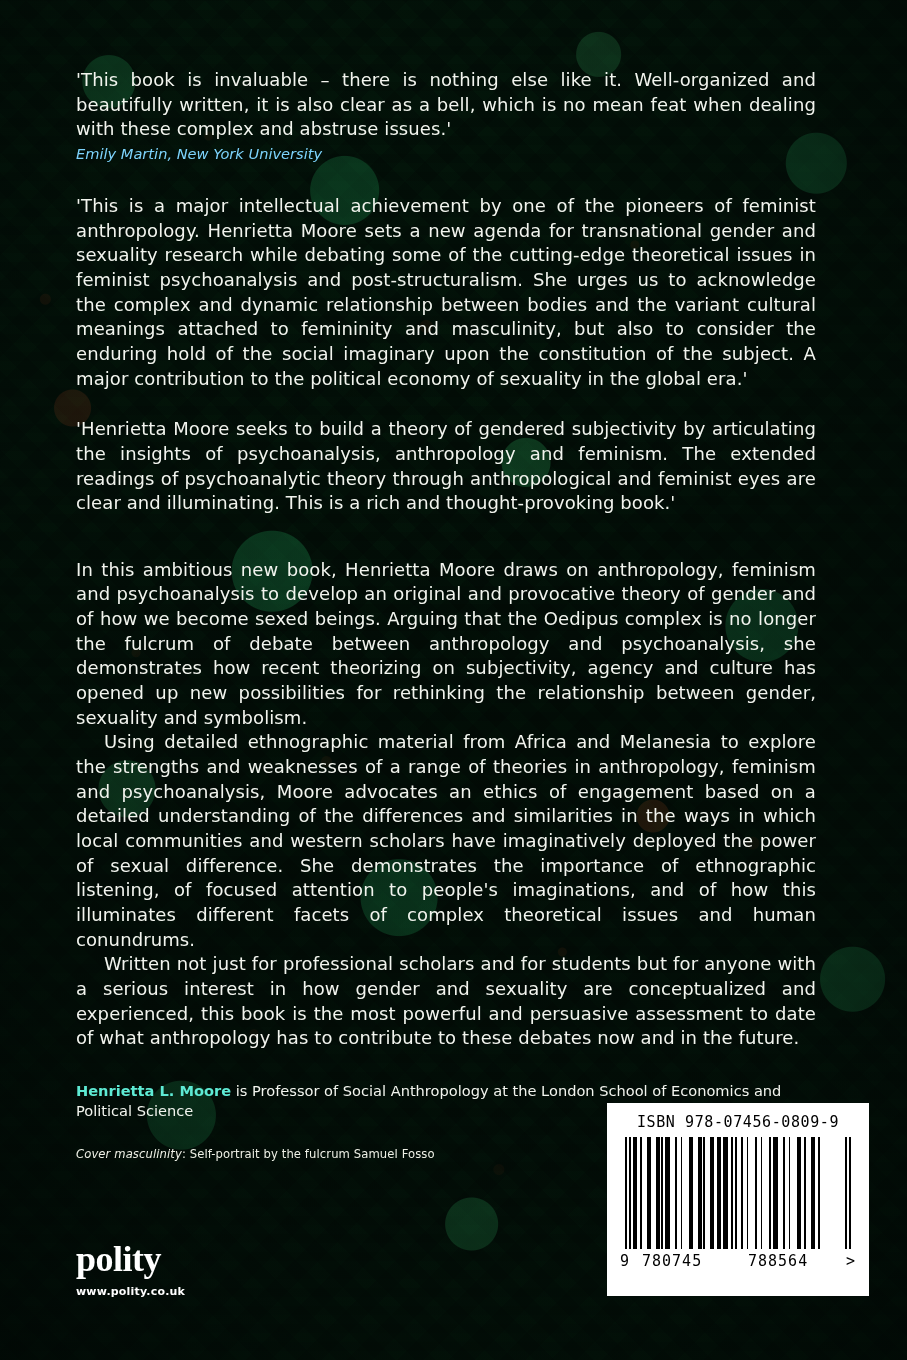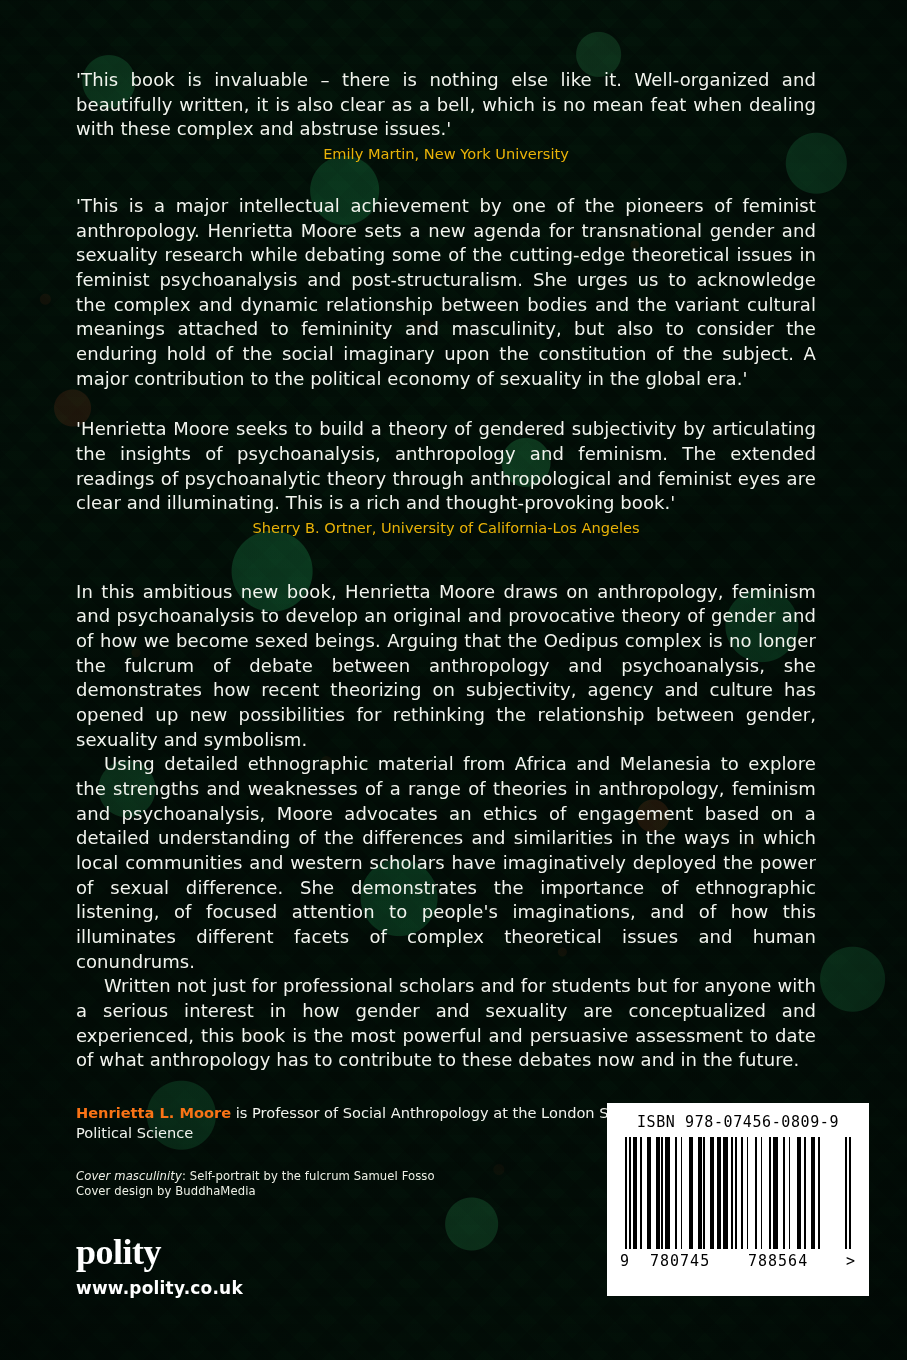--- a/index.html
+++ b/index.html
@@ -83,38 +83,39 @@
   p {
     margin: 0;
     font-size: 18px;
     line-height: 1.37;
     text-align: justify;
     text-justify: inter-word;
     letter-spacing: 0.1px;
   }
   .blurb { margin-bottom: 0; }
   .attrib {
-    text-align: center;
+    text-align: left;
+    font-style: italic;
     font-size: 14.6px;
     line-height: 1.37;
-    color: #eab308;
+    color: #7dd3fc;
     margin-top: 2px;
   }
   .gap-lg { height: 30px; }
   .gap-md { height: 26px; }
   .gap-xl { height: 42px; }
   .indent { text-indent: 28px; }
 
   .author-line {
     font-size: 14.6px;
     line-height: 1.37;
     text-align: left;
   }
   .author-name {
-    color: #f97316;
+    color: #5eead4;
     font-weight: bold;
   }
 
   .credits {
     margin-top: 26px;
     font-size: 11.6px;
     line-height: 1.32;
     color: #eef0e6;
     text-align: left;
     letter-spacing: 0.1px;
@@ -130,21 +131,21 @@
   .logo-word {
     font-family: Liberation Serif, serif;
     font-weight: bold;
     font-size: 36px;
     letter-spacing: -0.5px;
     color: #ffffff;
     line-height: 1;
   }
   .logo-url {
     margin-top: 8px;
-    font-size: 17px;
+    font-size: 11px;
     font-weight: bold;
     color: #ffffff;
     letter-spacing: 0.2px;
   }
 
   
   .barcode-box {
     position: absolute;
     right: 38px;
     bottom: 64px;
@@ -180,21 +181,21 @@
     width: 236px;
     margin-top: 3px;
     position: relative;
     height: 18px;
     font-family: "DejaVu Sans Mono", monospace;
     font-size: 15px;
     color: #000;
     letter-spacing: 1px;
   }
   .digits .d-left { position: absolute; left: 0; top: 0; }
-  .digits .d-mid { position: absolute; left: 30px; top: 0; }
+  .digits .d-mid { position: absolute; left: 22px; top: 0; }
   .digits .d-right { position: absolute; left: 128px; top: 0; }
   .digits .d-end { position: absolute; right: 0; top: 0; }
 </style>
 </head>
 <body>
 
 <div class="cover">
   <div class="bg"></div>
   <div class="bg-specks"></div>
   <div class="bg-darken"></div>
@@ -204,37 +205,35 @@
     <p class="blurb">'This book is invaluable – there is nothing else like it. Well-organized and beautifully written, it is also clear as a bell, which is no mean feat when dealing with these complex and abstruse issues.'</p>
     <div class="attrib">Emily Martin, New York University</div>
 
     <div class="gap-lg"></div>
 
     <p class="blurb">'This is a major intellectual achievement by one of the pioneers of feminist anthropology. Henrietta Moore sets a new agenda for transnational gender and sexuality research while debating some of the cutting-edge theoretical issues in feminist psychoanalysis and post-structuralism. She urges us to acknowledge the complex and dynamic relationship between bodies and the variant cultural meanings attached to femininity and masculinity, but also to consider the enduring hold of the social imaginary upon the constitution of the subject. A major contribution to the political economy of sexuality in the global era.'</p>
 
     <div class="gap-md"></div>
 
     <p class="blurb">'Henrietta Moore seeks to build a theory of gendered subjectivity by articulating the insights of psychoanalysis, anthropology and feminism. The extended readings of psychoanalytic theory through anthropological and feminist eyes are clear and illuminating. This is a rich and thought-provoking book.'</p>
-    <div class="attrib">Sherry B. Ortner, University of California-Los Angeles</div>
 
     <div class="gap-xl"></div>
 
     <p>In this ambitious new book, Henrietta Moore draws on anthropology, feminism and psychoanalysis to develop an original and provocative theory of gender and of how we become sexed beings. Arguing that the Oedipus complex is no longer the fulcrum of debate between anthropology and psychoanalysis, she demonstrates how recent theorizing on subjectivity, agency and culture has opened up new possibilities for rethinking the relationship between gender, sexuality and symbolism.</p>
     <p class="indent">Using detailed ethnographic material from Africa and Melanesia to explore the strengths and weaknesses of a range of theories in anthropology, feminism and psychoanalysis, Moore advocates an ethics of engagement based on a detailed understanding of the differences and similarities in the ways in which local communities and western scholars have imaginatively deployed the power of sexual difference. She demonstrates the importance of ethnographic listening, of focused attention to people's imaginations, and of how this illuminates different facets of complex theoretical issues and human conundrums.</p>
     <p class="indent">Written not just for professional scholars and for students but for anyone with a serious interest in how gender and sexuality are conceptualized and experienced, this book is the most powerful and persuasive assessment to date of what anthropology has to contribute to these debates now and in the future.</p>
 
     <div class="gap-lg"></div>
 
     <div class="author-line">
       <span class="author-name">Henrietta L. Moore</span><span> is Professor of Social Anthropology at the London School of Economics and Political Science</span>
     </div>
 
     <div class="credits">
       <div><em>Cover masculinity</em><span>: Self-portrait by the fulcrum Samuel Fosso</span></div>
-      <div>Cover design by BuddhaMedia</div>
     </div>
   </div>
 
   <div class="logo-block">
     <div class="logo-word">polity</div>
     <div class="logo-url">www.polity.co.uk</div>
   </div>
 
   <div class="barcode-box">
     <div class="isbn-text">ISBN 978-07456-0809-9</div>

